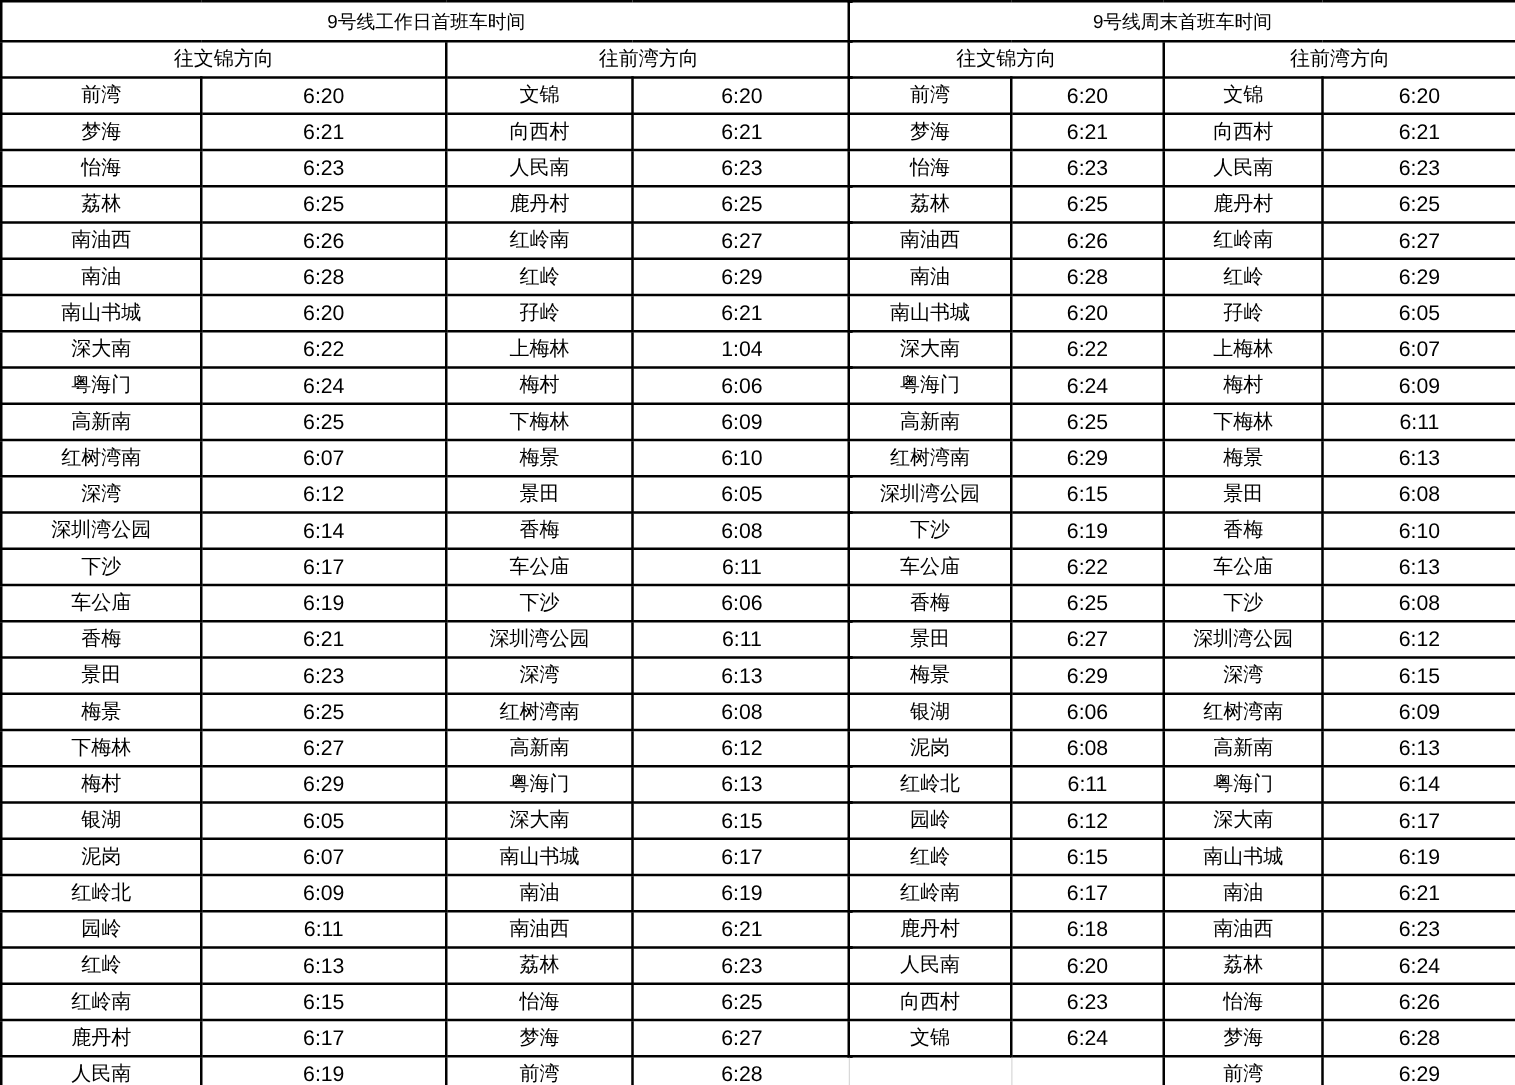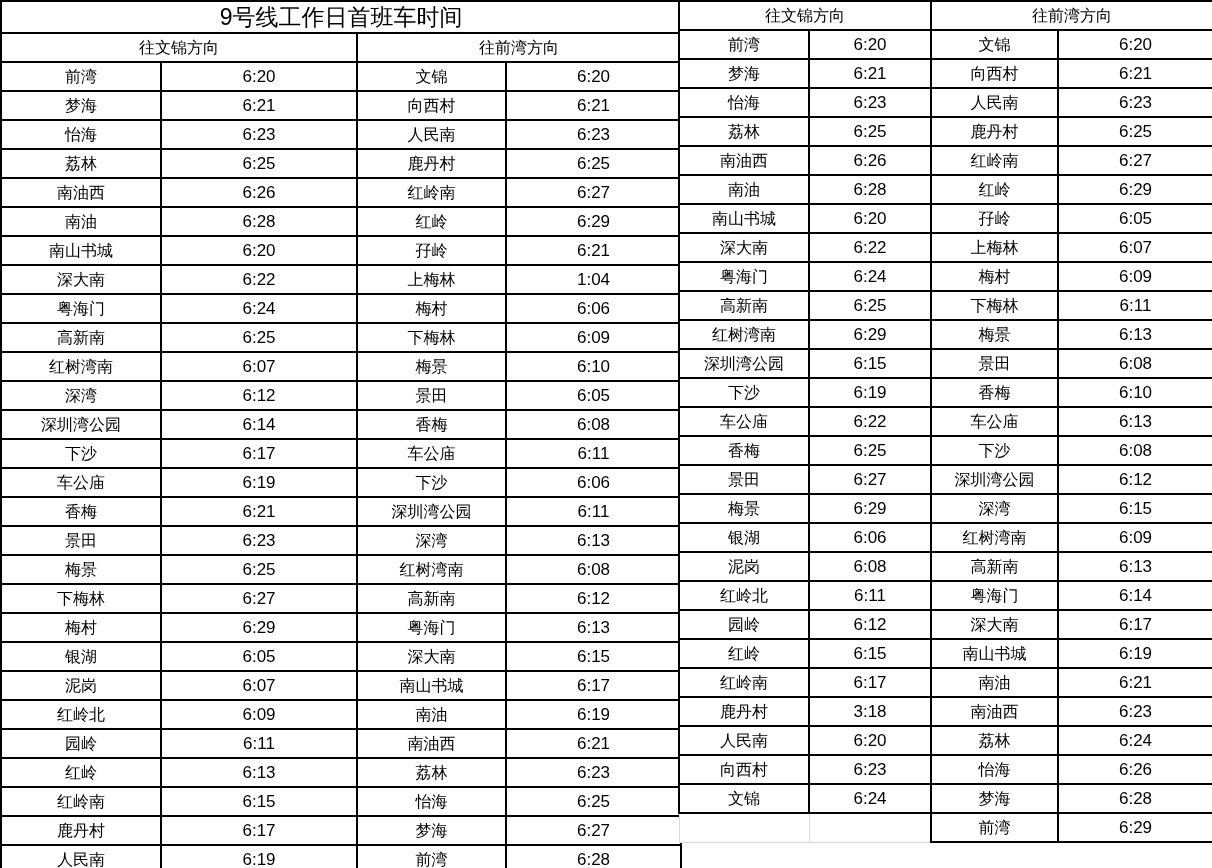--- a/index.html
+++ b/index.html
@@ -12,21 +12,21 @@
     background:transparent;
   }
   table.half td{
     border:2px solid #000;
     padding:0;margin:0;
     text-align:center;vertical-align:middle;
     font-size:16px;line-height:1;height:27px;
     white-space:nowrap;overflow:hidden;
     background:#fff;
   }
-  table.half tr.title-row td{height:30px;font-size:23px;}
+  table.half tr.title-row td{height:30px;font-size:15px;}
   table.half tr.dir-row td{font-size:16px;}
   table.half td.time{font-size:17px;}
   table.half td.ghost{
     border:1px solid #d9d9d9;
     background:#fff;
   }
 </style>
 </head>
 <body>
 
@@ -221,20 +221,23 @@
   </table>
 
   <table class="half" style="left:678px; width:534px;">
     <colgroup>
       <col style="width:130px">
         <col style="width:122px">
       <col style="width:127px">
         <col style="width:155px">
     </colgroup>
     <tbody>
+      <tr class="title-row">
+        <td colspan="4">9号线周末首班车时间</td>
+      </tr>
       <tr class="dir-row">
         <td colspan="2">往文锦方向</td>
         <td colspan="2">往前湾方向</td>
       </tr>
     </tbody>
     <tbody>
         <tr>
           <td class="station">前湾</td>
           <td class="time">6:20</td>
           <td class="station">文锦</td>
@@ -367,21 +370,21 @@
           <td class="time">6:19</td>
         </tr>
         <tr>
           <td class="station">红岭南</td>
           <td class="time">6:17</td>
           <td class="station">南油</td>
           <td class="time">6:21</td>
         </tr>
         <tr>
           <td class="station">鹿丹村</td>
-          <td class="time">3:18</td>
+          <td class="time">6:18</td>
           <td class="station">南油西</td>
           <td class="time">6:23</td>
         </tr>
         <tr>
           <td class="station">人民南</td>
           <td class="time">6:20</td>
           <td class="station">荔林</td>
           <td class="time">6:24</td>
         </tr>
         <tr>

